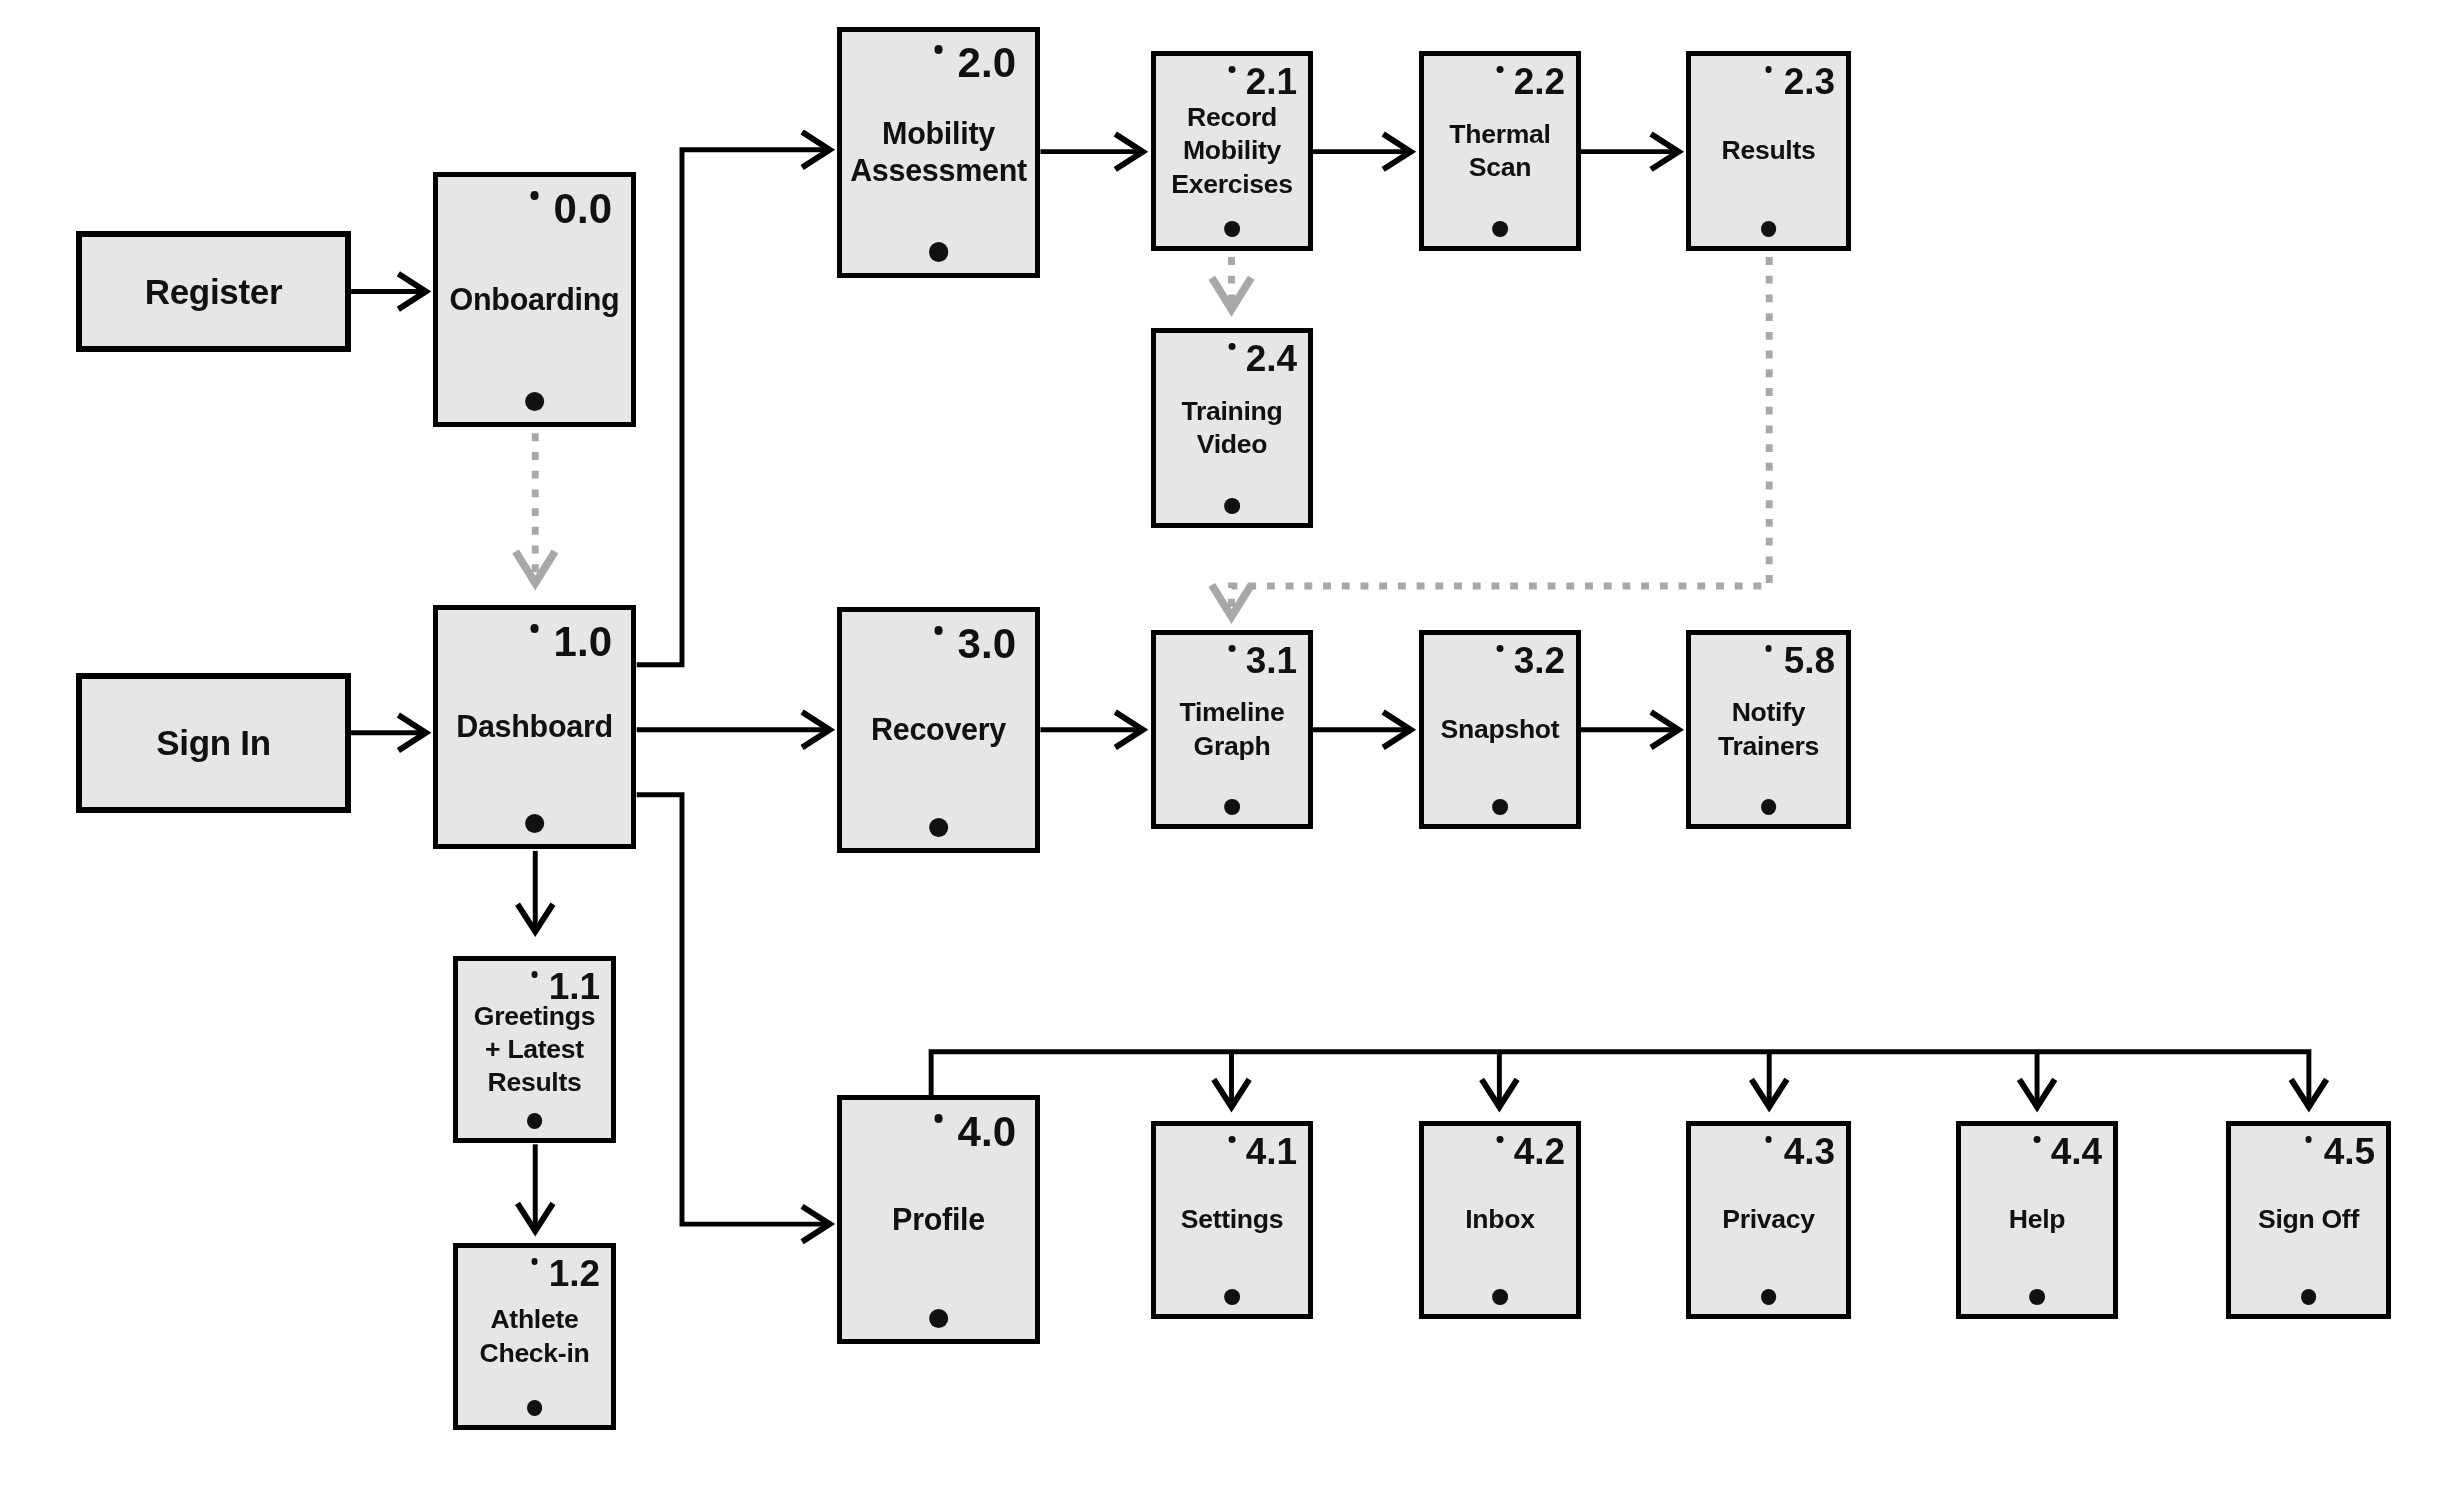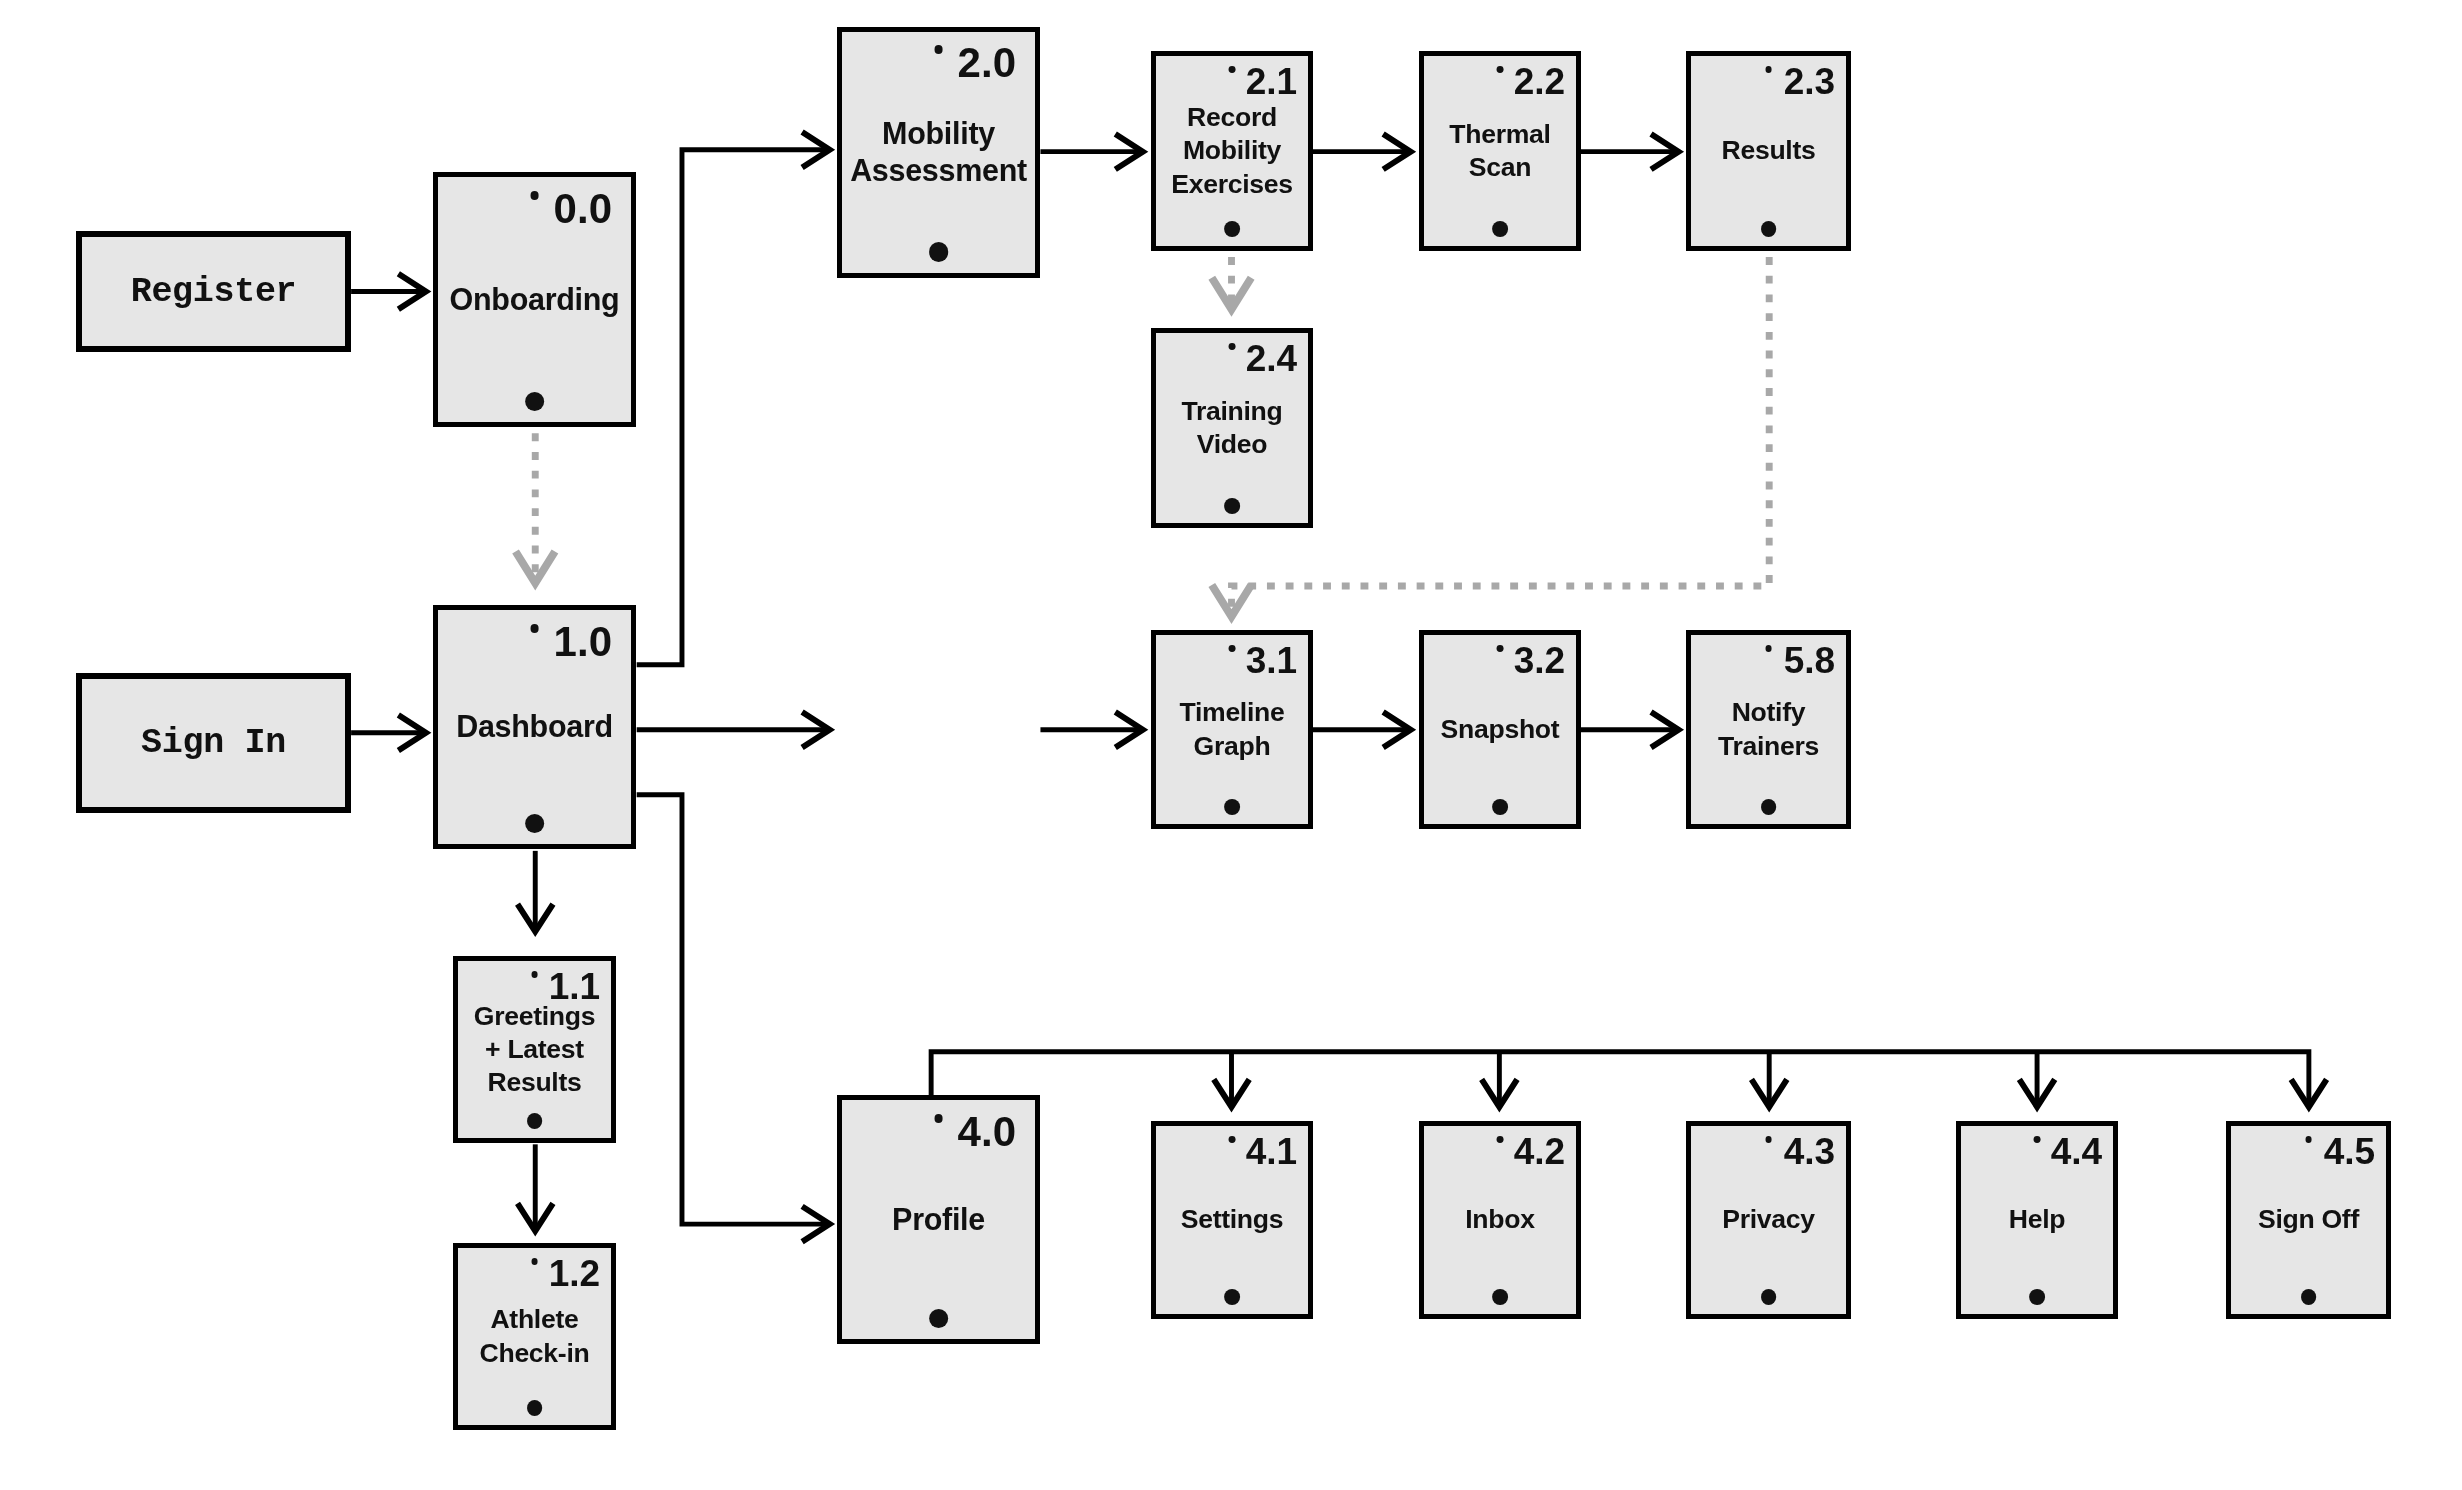--- a/index.html
+++ b/index.html
@@ -11,21 +11,21 @@
     position:relative; width:2463px; height:1490px; background:var(--bg);
     font-family:"Liberation Sans", sans-serif; overflow:hidden;
   }
   svg.edges{position:absolute;left:0;top:0;width:2463px;height:1490px;}
   .node{
     position:absolute; box-sizing:border-box; background:var(--fill);
     display:flex; align-items:center; justify-content:center; text-align:center;
     color:var(--text); font-weight:700;
   }
   .phone{border:5.9px solid var(--border);}
-  .plain{border:6.9px solid var(--border);font-family:Liberation Mono, monospace;}
+  .plain{border:6.9px solid var(--border);}
   .plain .lbl{font-size:35px; letter-spacing:-0.3px;}
   .phone .lbl{white-space:pre-line;}
   .lg .lbl{font-size:30.5px; line-height:1.22; letter-spacing:-0.3px;}
   .sm .lbl{font-size:26.6px; line-height:1.25; letter-spacing:-0.3px;}
   .num{position:absolute; font-weight:700;}
   .lg .num{top:7.9px; right:19px; font-size:42px;}
   .sm .num{top:4.9px; right:10.8px; font-size:37px;}
   .cam{position:absolute; left:50%; transform:translateX(-50%); background:var(--text); border-radius:50%;}
   .lg .cam{top:13.8px; width:8.9px; height:8.9px;}
   .sm .cam{top:9.9px; width:6.9px; height:6.9px;}
@@ -95,20 +95,26 @@
     <span class="lbl">Dashboard</span>
     <span class="home"></span>
   </div>
   <div class="node phone lg" style="left:837px;top:26.6px;width:203px;height:251px">
     <span class="cam"></span>
     <span class="num">2.0</span>
     <span class="lbl">Mobility
 Assessment</span>
     <span class="home"></span>
   </div>
+  <div class="node phone lg" style="left:837px;top:607px;width:203px;height:246px">
+    <span class="cam"></span>
+    <span class="num">3.0</span>
+    <span class="lbl">Recovery</span>
+    <span class="home"></span>
+  </div>
   <div class="node phone lg" style="left:837px;top:1095px;width:203px;height:249px">
     <span class="cam"></span>
     <span class="num">4.0</span>
     <span class="lbl">Profile</span>
     <span class="home"></span>
   </div>
 
   <div class="node phone sm" style="left:453px;top:956px;width:163px;height:187px">
     <span class="cam"></span>
     <span class="num">1.1</span>

